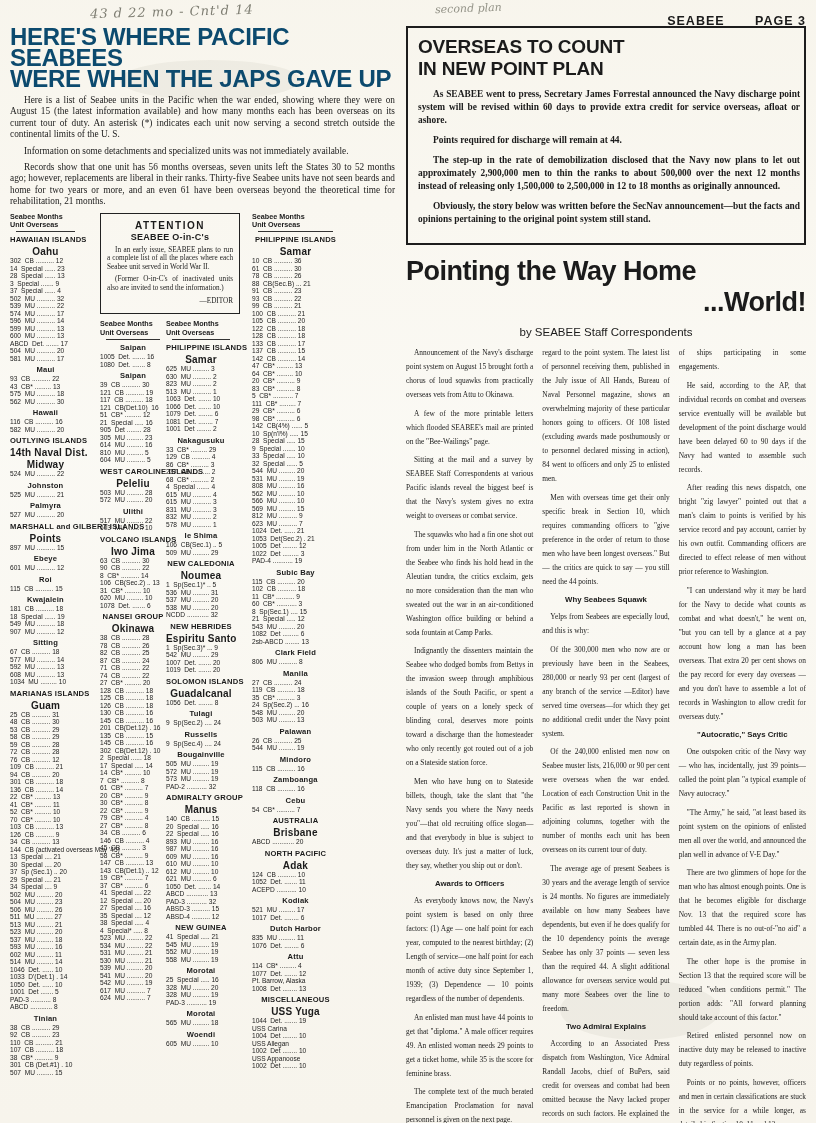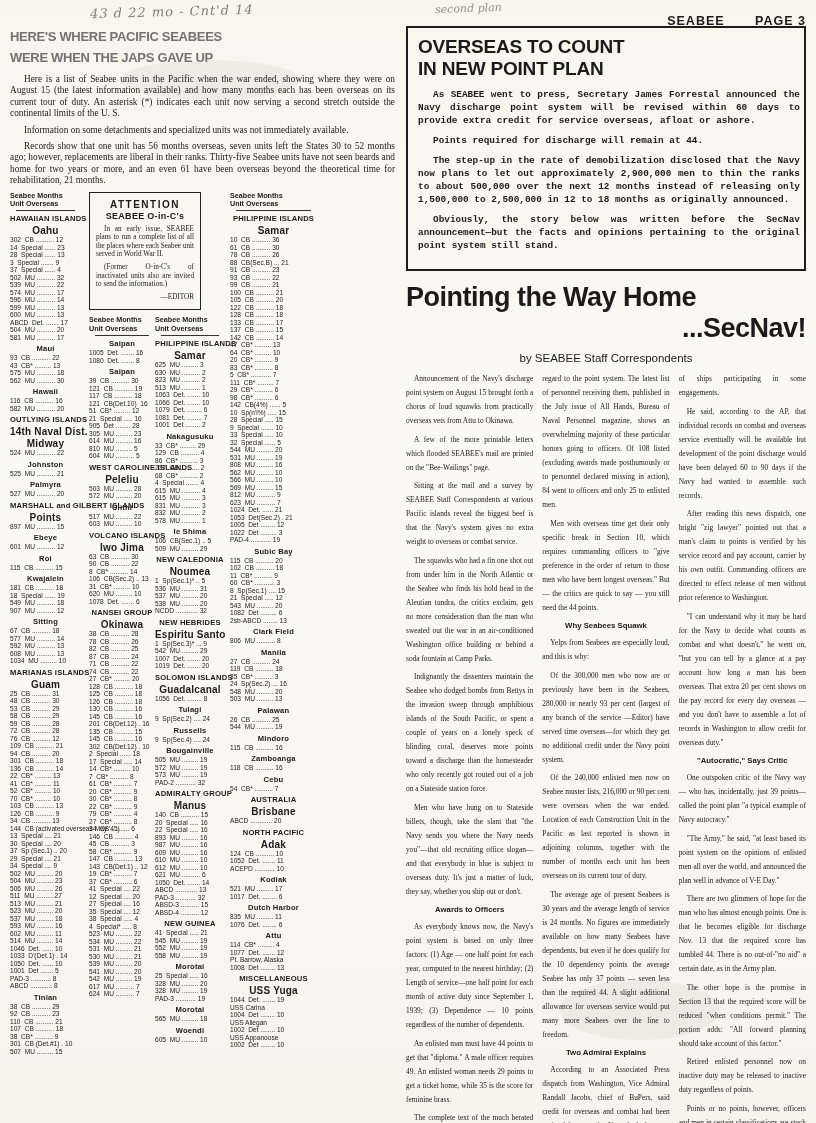--- a/index.html
+++ b/index.html
@@ -44,25 +44,25 @@
   
   .content{position:absolute;top:26px;left:10px;right:10px;bottom:4px;}
 
   .leftcol{position:absolute;left:0;top:0;width:385px;bottom:0;}
   .rightcol{position:absolute;left:396px;top:0;right:0;bottom:0;}
 
   
   h1.hl{
     font-family:"Liberation Sans", sans-serif;
     font-weight:bold;
-    font-size:13px;
+    font-size:24px;
     line-height:21px;
     letter-spacing:-0.3px;
     margin:0 0 6px 0;
-    color:#737373;
+    color:#0c4a6e;
   }
   .lead{
     font-size:9.3px;line-height:11.4px;text-align:justify;
     margin:0 0 5px 0;
   }
   .lead p{margin:0 0 5px 0;text-indent:14px;}
 
   
   .listwrap{position:relative;margin-top:2px;}
   .colhead{
@@ -74,28 +74,28 @@
   .sect{
     font-family:"Liberation Sans", sans-serif;
     font-size:7.6px;font-weight:bold;text-align:center;
     line-height:9px;margin:3px 0 1px 0;letter-spacing:.2px;
   }
   .sect.sub{font-size:10px;font-weight:bold;}
   .units{font-family:"Liberation Sans", sans-serif;font-size:6.6px;line-height:7.5px;}
   .units div{white-space:pre;}
   .minihr{border-top:1px solid #333;margin:2px 6px;}
 
-  .gridcols{display:flex;gap:5px;}
+  .gridcols{display:flex;gap:16px;}
   .gcol{width:74px;padding-right:3px;box-sizing:border-box;}
   .gcol.wide{width:80px;}
 
   
   .attn{
     border:1px solid #222;padding:4px 6px;box-sizing:border-box;
-    width:112px;
+    width:140px;
   }
   .attn h3{
     font-family:"Liberation Sans", sans-serif;
     text-align:center;font-size:10px;letter-spacing:1.5px;margin:2px 0 1px;
   }
   .attn h4{
     font-family:"Liberation Sans", sans-serif;
     text-align:center;font-size:9px;margin:0 0 4px;letter-spacing:.3px;
   }
   .attn p{font-size:7.2px;line-height:8.6px;margin:0 0 4px;text-align:justify;text-indent:8px;}
@@ -106,21 +106,21 @@
     border:2px solid #1d1d1d;
     padding:8px 4px 10px 10px;
     box-sizing:border-box;
   }
   h2.bh{
     font-family:"Liberation Sans", sans-serif;
     font-weight:bold;font-size:19px;line-height:22px;margin:0 0 8px 0;
     letter-spacing:-0.2px;
   }
   .boxed p{
-    font-family:Liberation Mono, monospace;
+    font-family:Liberation Serif, serif;
     font-size:9.4px;line-height:13px;margin:0 0 7px 0;text-indent:15px;
     text-align:justify;font-weight:bold;
   }
 
   h2.ptw{
     font-family:"Liberation Sans", sans-serif;
     font-weight:bold;font-size:27px;line-height:29px;margin:12px 0 0 0;
     letter-spacing:-0.5px;
   }
   h2.ptw .l2{display:block;text-align:right;margin-top:2px;}
@@ -600,21 +600,21 @@
           <span>IN NEW POINT PLAN</span>
         </h2>
         <p>As SEABEE went to press, Secretary James Forrestal announced the Navy discharge point system will be revised within 60 days to provide extra credit for service overseas, afloat or ashore.</p>
         <p>Points required for discharge will remain at 44.</p>
         <p>The step-up in the rate of demobilization disclosed that the Navy now plans to let out approximately 2,900,000 men to thin the ranks to about 500,000 over the next 12 months instead of releasing only 1,500,000 to 2,500,000 in 12 to 18 months as originally announced.</p>
         <p>Obviously, the story below was written before the SecNav announcement—but the facts and opinions pertaining to the original point system still stand.</p>
       </div>
 
       <h2 class="ptw">
         <span>Pointing the Way Home</span>
-        <span class="l2">...SecNav!</span>
+        <span class="l2">...World!</span>
       </h2>
 
       <div class="byline">by SEABEE Staff Correspondents</div>
 
       <div class="threecol" id="rightbody">
           <p>Announcement of the Navy's discharge point system on August 15 brought forth a chorus of loud squawks from practically overseas vets from Attu to Okinawa.</p>
           <p>A few of the more printable letters which flooded SEABEE's mail are printed on the "Bee-Wailings" page.</p>
           <p>Sitting at the mail and a survey by SEABEE Staff Correspondents at various Pacific islands reveal the biggest beef is that the Navy's system gives no extra weight to overseas or combat service.</p>
           <p>The squawks who had a fin one shot out from under him in the North Atlantic or the Seabee who finds his hold head in the Aleutian tundra, the critics exclaim, gets no more consideration than the man who sweated out the war in an air-conditioned Washington office building or behind a soda fountain at Camp Parks.</p>
           <p>Indignantly the dissenters maintain the Seabee who dodged bombs from Bettys in the invasion sweep through amphibious islands of the South Pacific, or spent a couple of years on a lonely speck of blinding coral, deserves more points toward a discharge than the homesteader who only recently got routed out of a job on a Stateside station force.</p>

